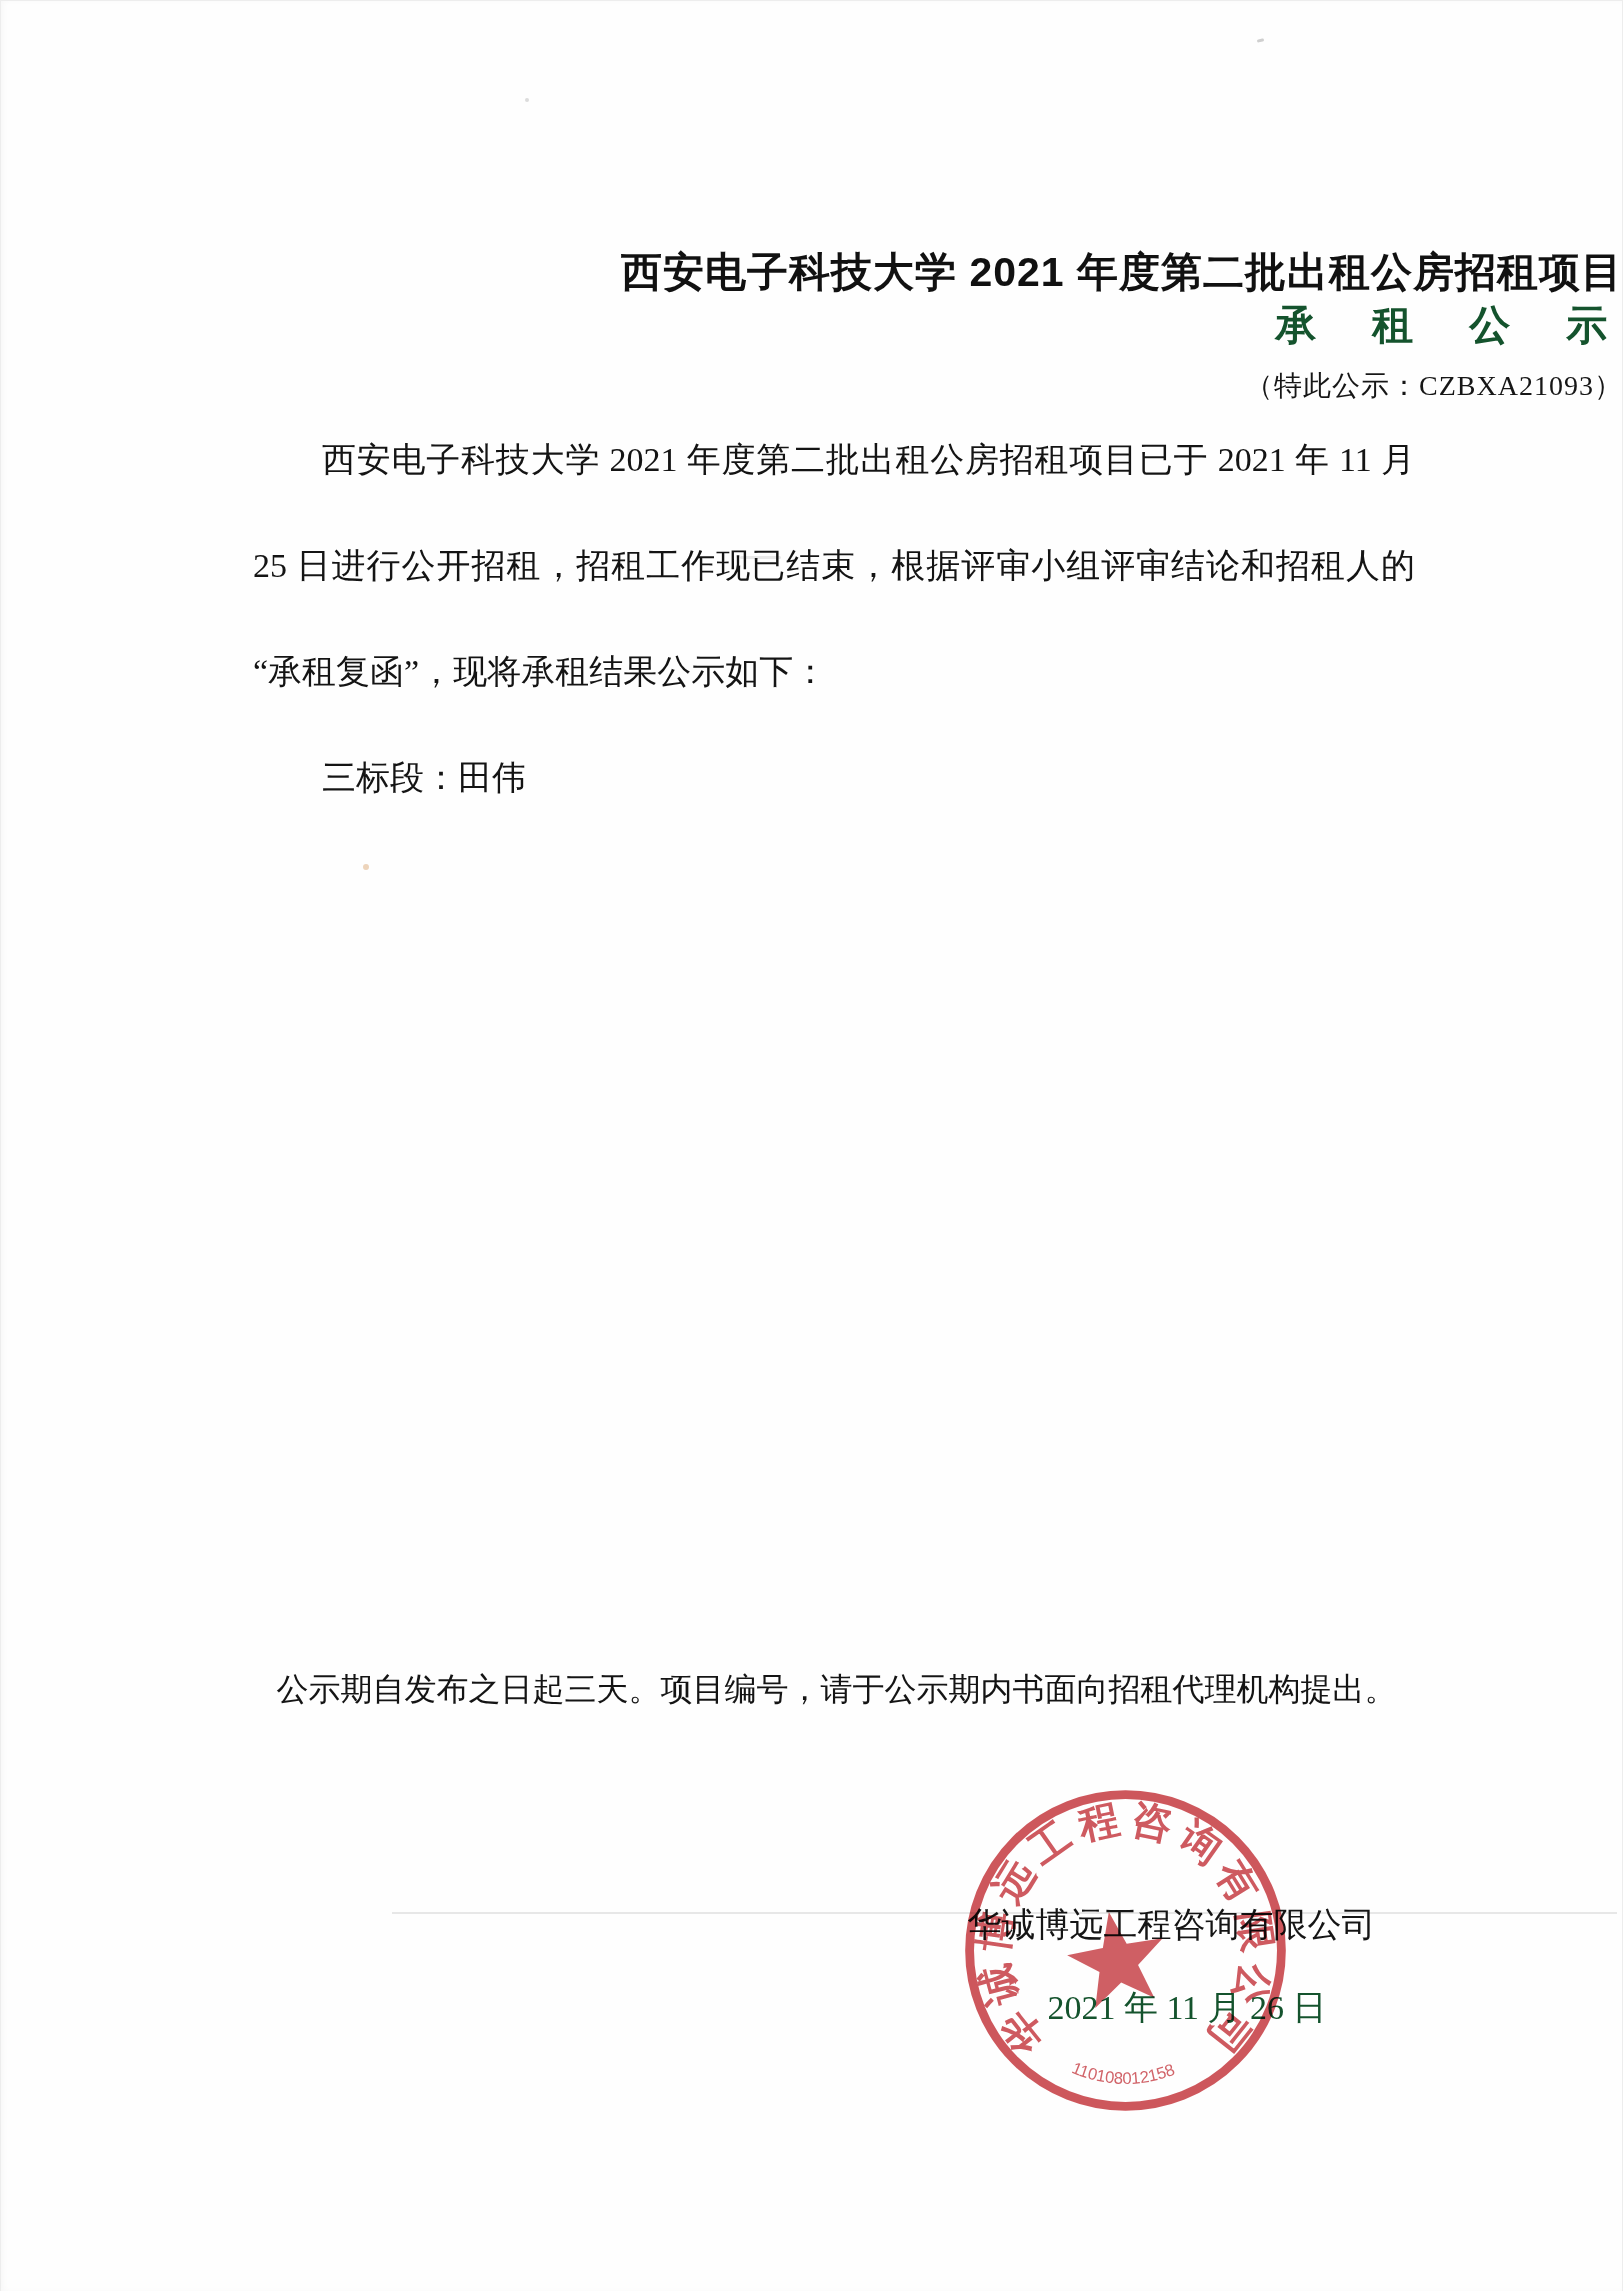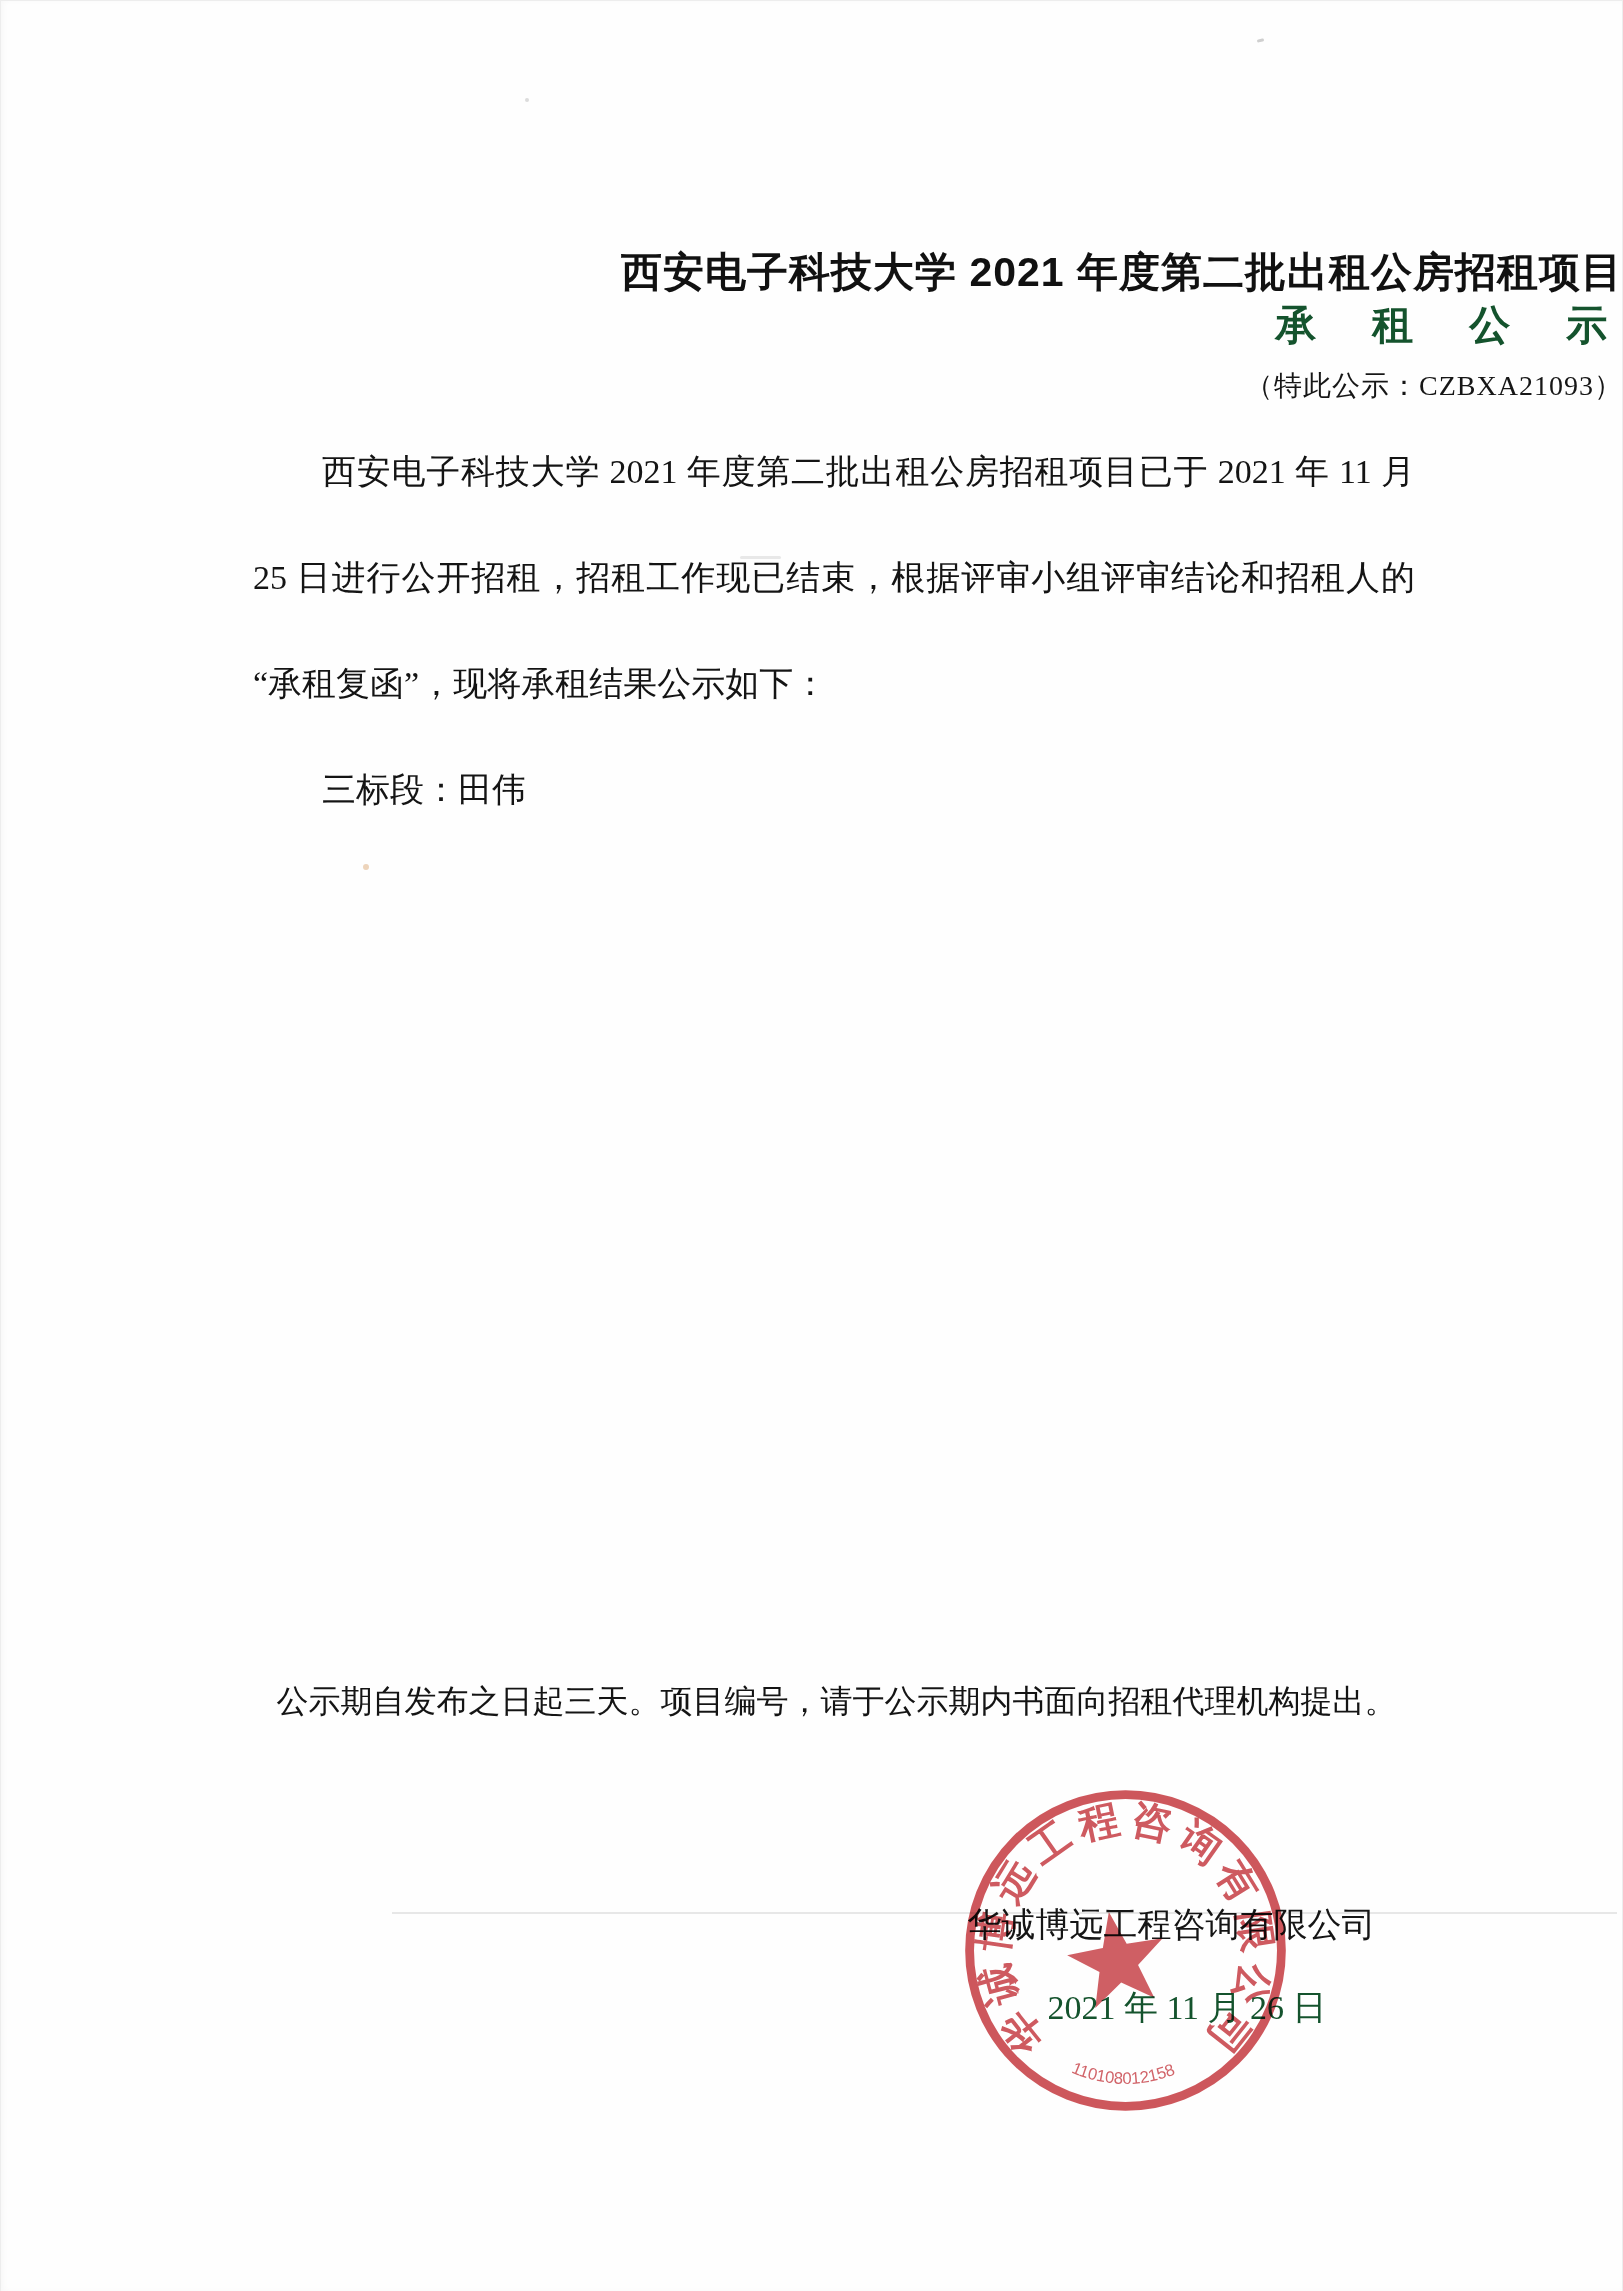--- a/index.html
+++ b/index.html
@@ -7,21 +7,21 @@
     width:1623px;height:2292px;position:relative;overflow:hidden;
     background:#fefefe;
     font-family:"Liberation Serif", serif;
     color:#1c1c1c;
   }
   .page-edge{position:absolute;inset:0;box-shadow:inset 0 0 0 1px #ededed, inset 2.9px 0 5.9px rgba(0,0,0,0.03);pointer-events:none;}
   .centered{position:absolute;left:0;right:0;text-align:right;margin:0;}
   .title1{top:245px;font-family:"Liberation Sans", sans-serif;font-weight:700;font-size:41px;letter-spacing:1px;color:#111;}
   .title2{top:298px;font-family:Liberation Mono, monospace;font-weight:700;font-size:41px;letter-spacing:15.7px;color:#14532d;}
   .projno{top:367px;font-size:28px;letter-spacing:1px;color:#161616;}
-  .bodyblock{position:absolute;top:419px;left:253px;width:1162px;font-size:34px;line-height:106px;color:#141414;}
+  .bodyblock{position:absolute;top:407px;left:253px;width:1162px;font-size:34px;line-height:106px;color:#141414;}
   .para{margin:0;text-indent:69px;text-align:justify;}
   .award{margin:0;text-indent:69px;}
   .notice{margin:805px 0 0 0;font-size:32px;text-indent:23.5px;white-space:nowrap;}
   .closing{margin:0;text-indent:54px;}
   .sig-company{position:absolute;top:1902px;left:951px;width:441px;text-align:center;font-size:34px;margin:0;color:#151515;}
   .sig-date{position:absolute;top:1969px;left:965px;width:412px;text-align:center;font-size:34px;margin:16px;color:#14532d;}
   .stamp{position:absolute;left:949px;top:1774px;width:353px;height:353px;opacity:0.9;mix-blend-mode:multiply;z-index:5;}
   .artifact{position:absolute;pointer-events:none;}
   .scanline{top:1912px;left:392px;width:1225px;height:2px;background:#e3e3e3;opacity:.85;}
   .speck-a{top:39px;left:1257px;width:6.9px;height:2.9px;background:#cfcfcf;transform:rotate(-12deg);border-radius:2px;}

